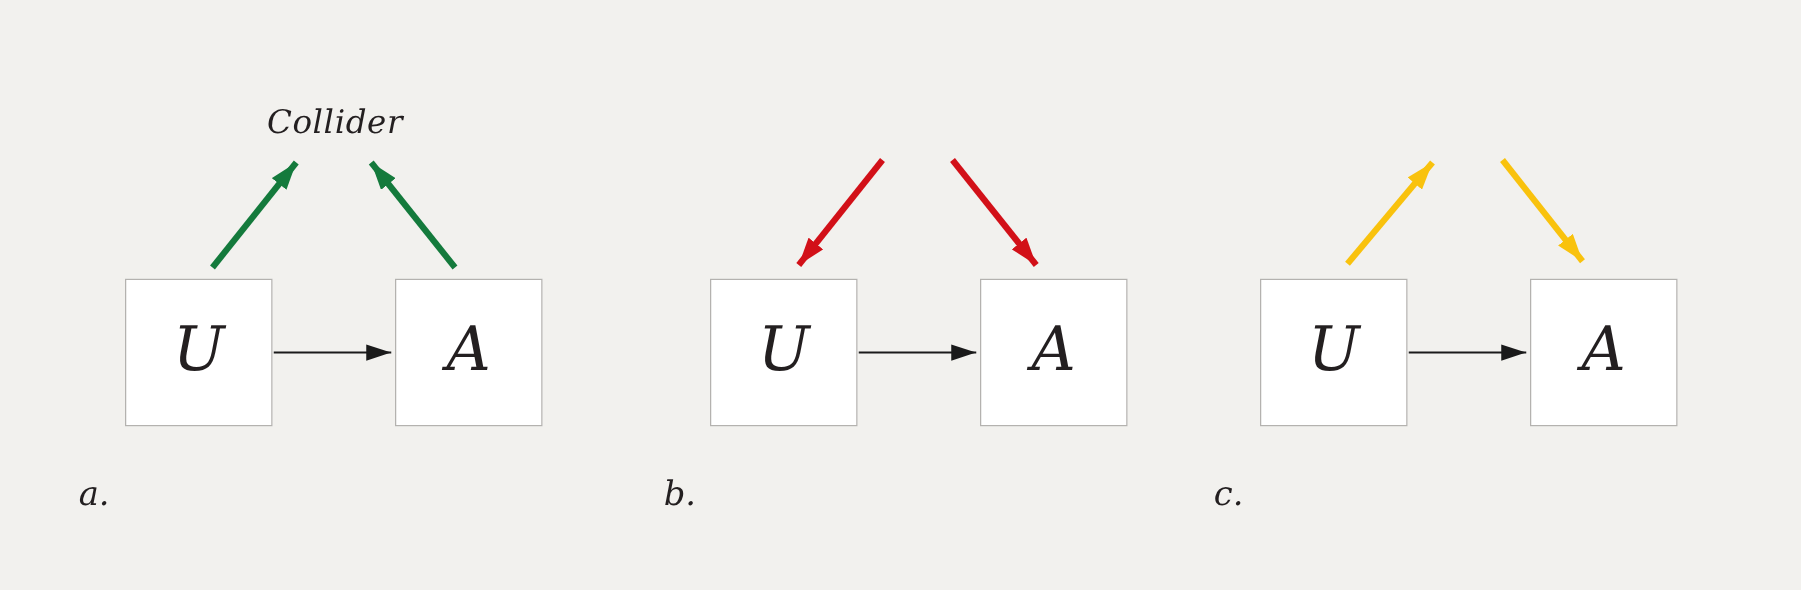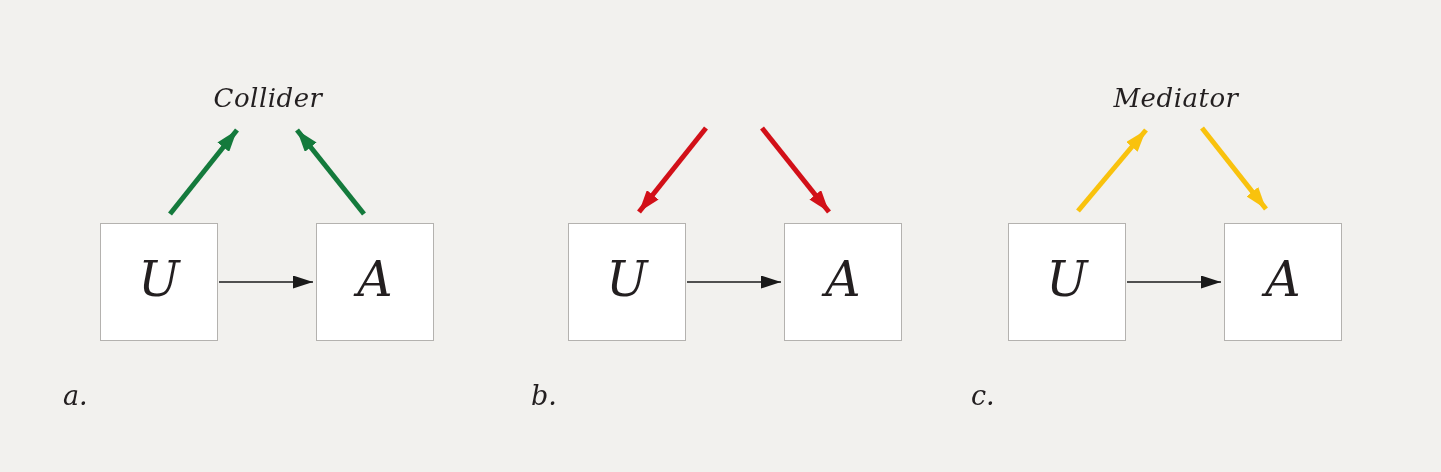--- a/index.html
+++ b/index.html
@@ -132,21 +132,20 @@
           <path d="M0,0 L22,7.5 L0,15 z" fill="#f9c20d"></path>
         </marker>
         <marker id="bhead-c" viewBox="0 0 20 13" refX="20" refY="6.5" markerWidth="20" markerHeight="13" markerUnits="userSpaceOnUse" orient="auto">
           <path d="M0,0 L20,6.5 L0,13 z" fill="#1a1a1a"></path>
         </marker>
       </defs>
       <line x1="130" y1="211" x2="198" y2="130" stroke-width="5" marker-end="url(#head-c)" stroke="#f9c20d"></line>
       <line x1="254" y1="128" x2="318" y2="209" stroke-width="5" marker-end="url(#head-c)" stroke="#f9c20d"></line>
       <line x1="179" y1="282" x2="273" y2="282" stroke-width="1.6" marker-end="url(#bhead-c)" stroke="#1a1a1a"></line>
     </svg>
-    <div class="top-label">Mediator</div>
     <div class="node node-left">
       <span class="node-letter">U</span>
     </div>
     <div class="node node-right">
       <span class="node-letter">A</span>
     </div>
     <div class="panel-caption">c.</div>
   </div>
 
 </div>

